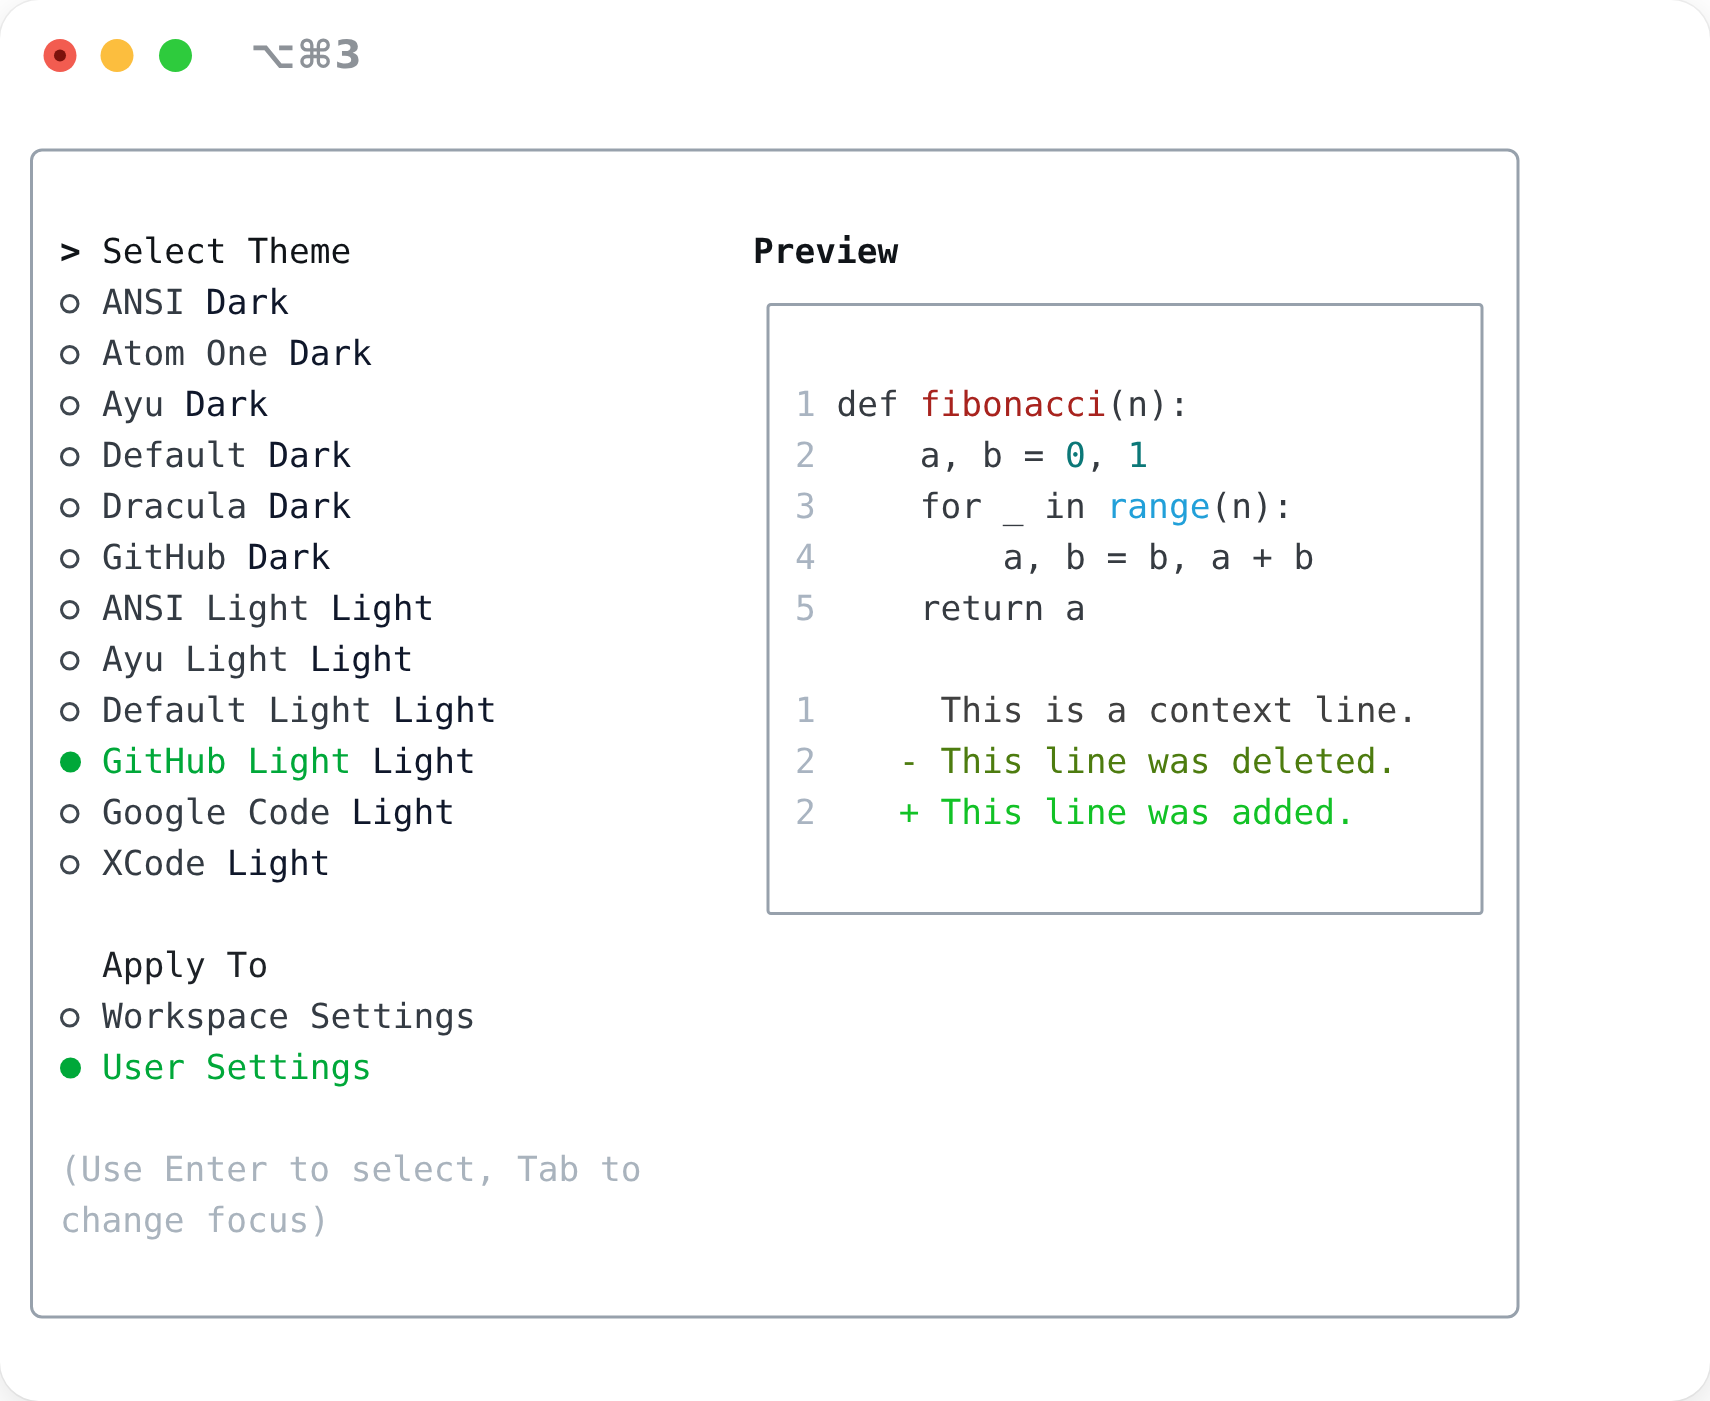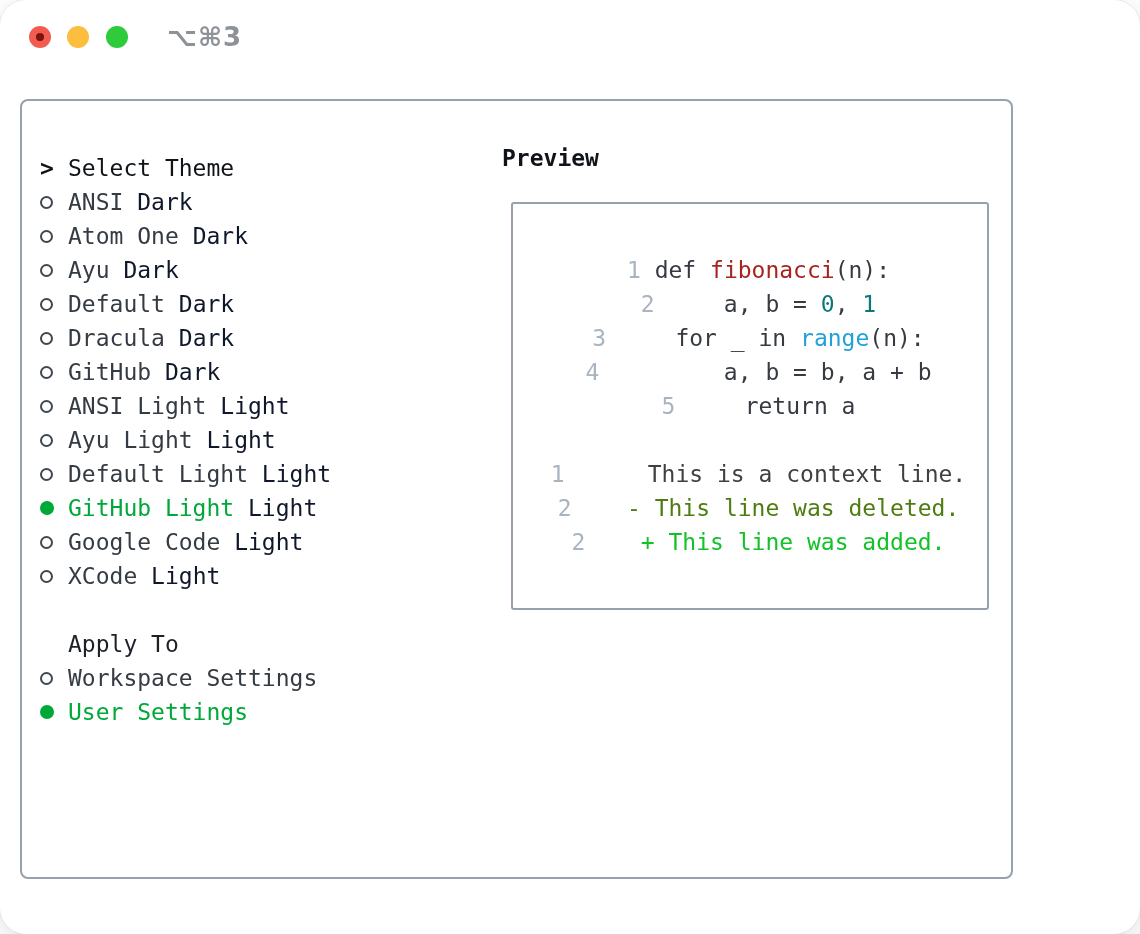--- a/index.html
+++ b/index.html
@@ -46,29 +46,29 @@
   .hdr { font-weight:normal; color:#101418; }
   .apply-label { color:#1d2126; }
   .gap1 { margin-top:34px; }
   .hint {
     margin-top:34px; width:410px; line-height:34px;
     color:#a9b3bd; white-space:normal; word-break:normal;
   }
 
   
   .preview-title {
-    position:absolute; left:480px; top:40px; height:34px; line-height:34px;
+    position:absolute; left:480px; top:50px; height:34px; line-height:34px;
     font-size:23px; font-weight:bold; color:#101418;
   }
   .preview-box {
     position:absolute; left:489px; top:101px; width:478px; height:408px;
     border:2px solid #97a1ac; border-radius:3px; background:#ffffff;
     padding:49px 0 0 17px; overflow:hidden;
   }
-  .pline { height:34px; line-height:34px; font-size:23px; white-space:pre;text-align:center; }
+  .pline { height:34px; line-height:34px; font-size:23px; white-space:pre; }
   .ln { color:#a9b4c1; }
   .tok-code     { color:#363b41; }
   .tok-function { color:#a8231e; }
   .tok-number   { color:#0c7878; }
   .tok-builtin  { color:#22a0d9; }
   .tok-context  { color:#404040; }
   .tok-deleted  { color:#4d7c0f; }
   .tok-added    { color:#12c226; }
 </style>
 </head>
@@ -107,20 +107,21 @@
 
       <div class="row gap1">
         <span class="slot"></span><span class="apply-label">Apply To</span>
       </div>
 
       <div id="apply-list">
           <div class="row"><span class="slot"><span class="ring"></span></span><span class="t-name">Workspace Settings</span></div>
           <div class="row"><span class="slot"><span class="dot"></span></span><span class="t-name selected">User Settings</span></div>
         </div>
 
+      <div class="hint">(Use Enter to select, Tab to change focus)</div>
     </div>
 
     <div class="preview-title">Preview</div>
 
     <div class="preview-box">
       <div id="code-lines">
           <div class="pline"><span class="ln">1 </span><span class="tok-code">def </span><span class="tok-function">fibonacci</span><span class="tok-code">(n):</span></div>
           <div class="pline"><span class="ln">2 </span><span class="tok-code">    a, b = </span><span class="tok-number">0</span><span class="tok-code">, </span><span class="tok-number">1</span></div>
           <div class="pline"><span class="ln">3 </span><span class="tok-code">    for _ in </span><span class="tok-builtin">range</span><span class="tok-code">(n):</span></div>
           <div class="pline"><span class="ln">4 </span><span class="tok-code">        a, b = b, a + b</span></div>

